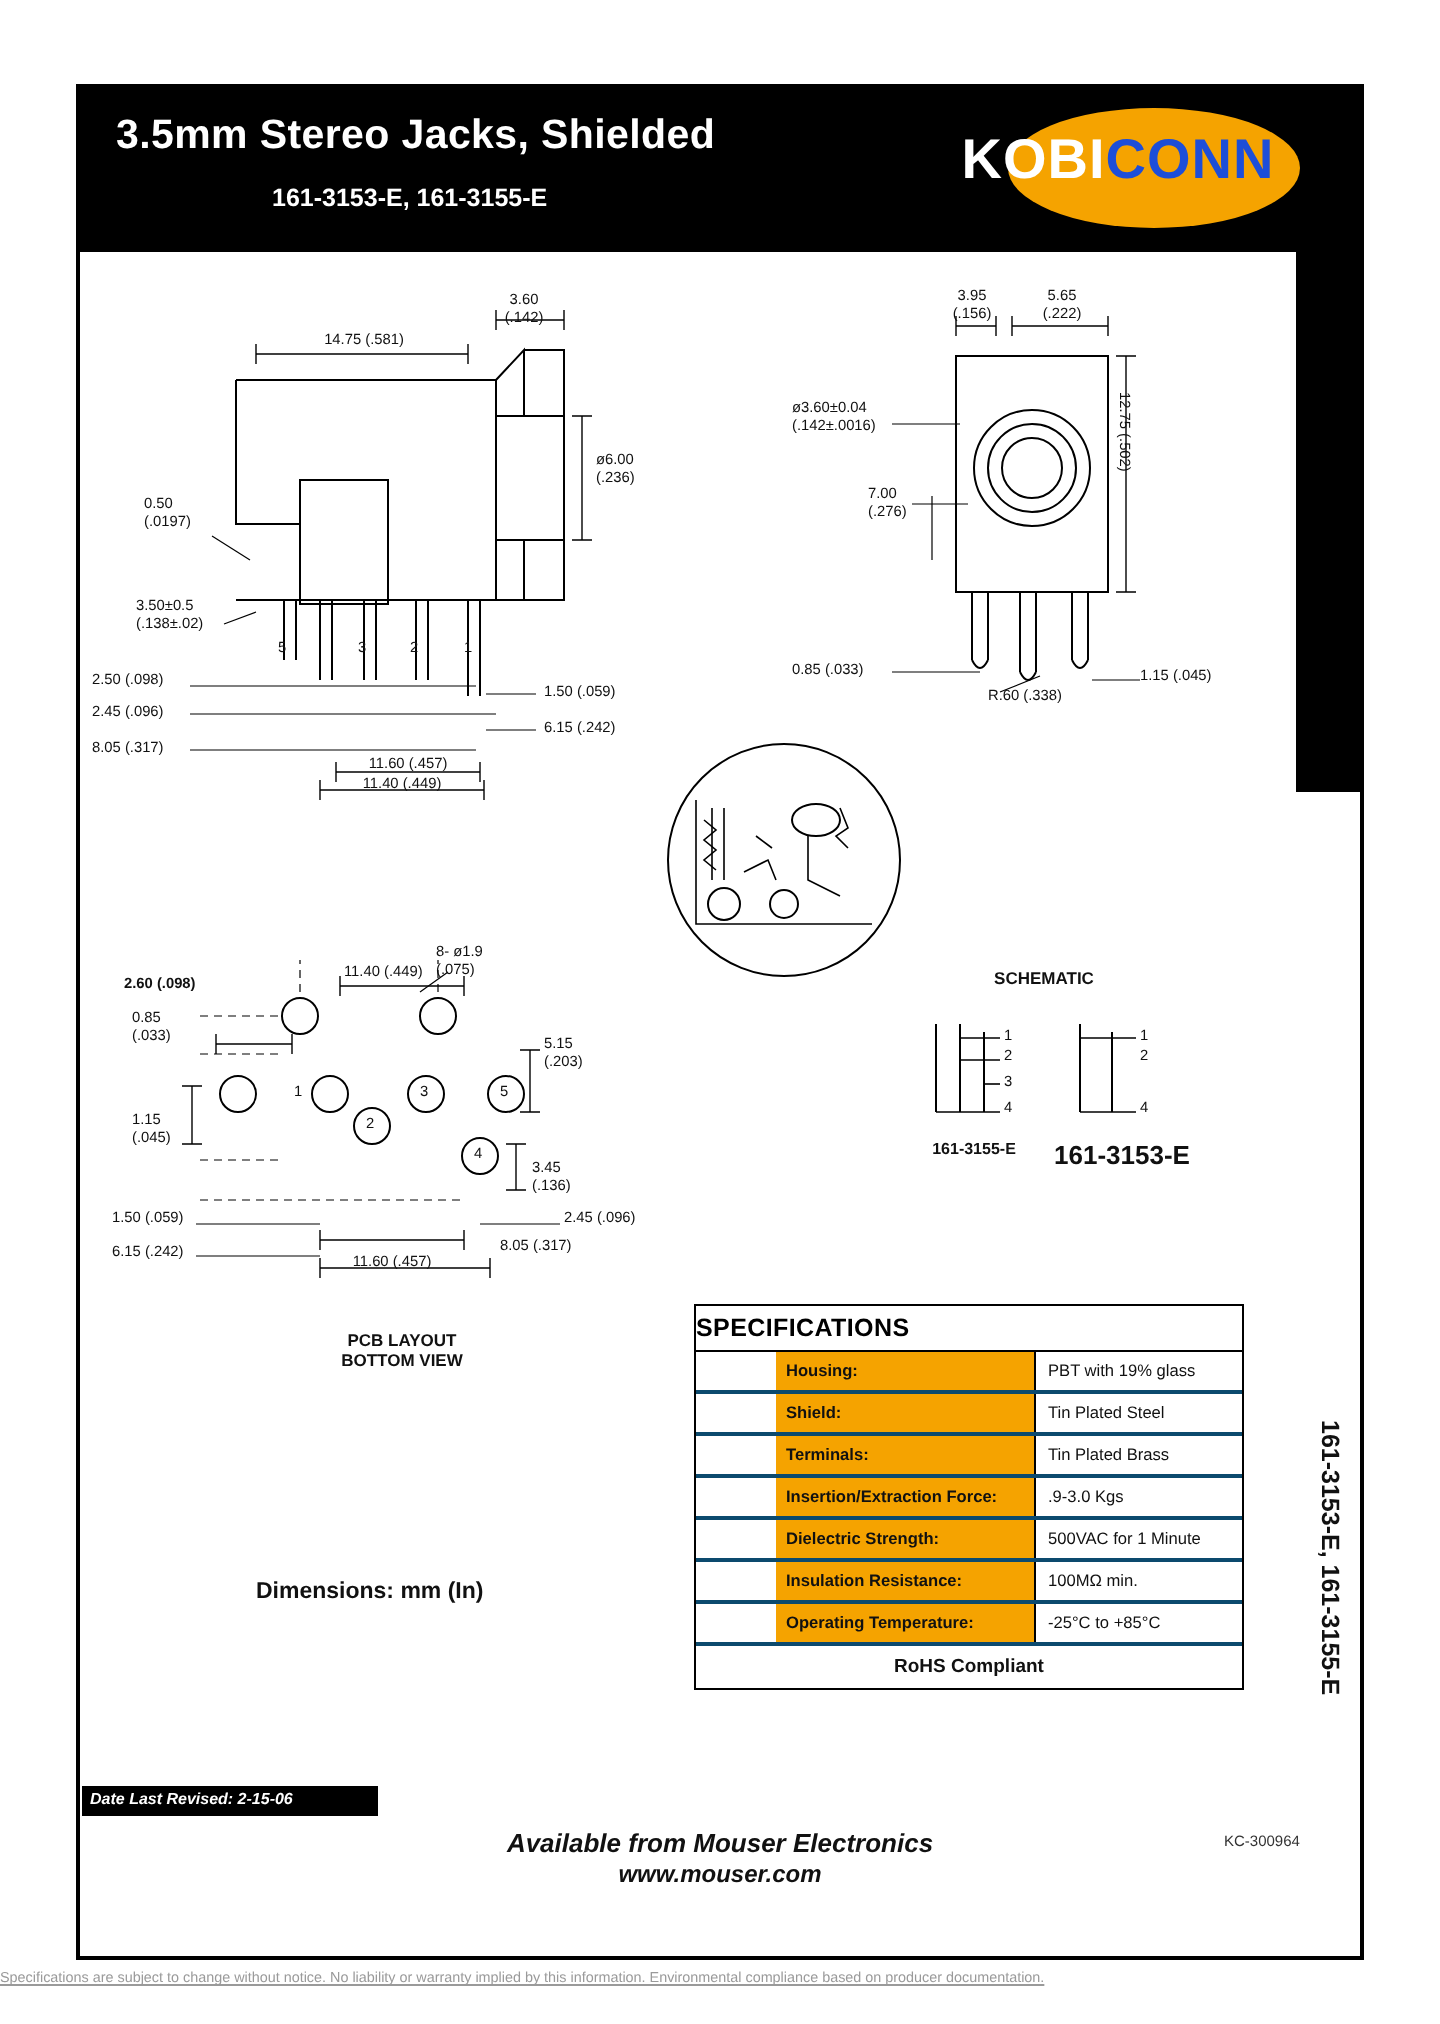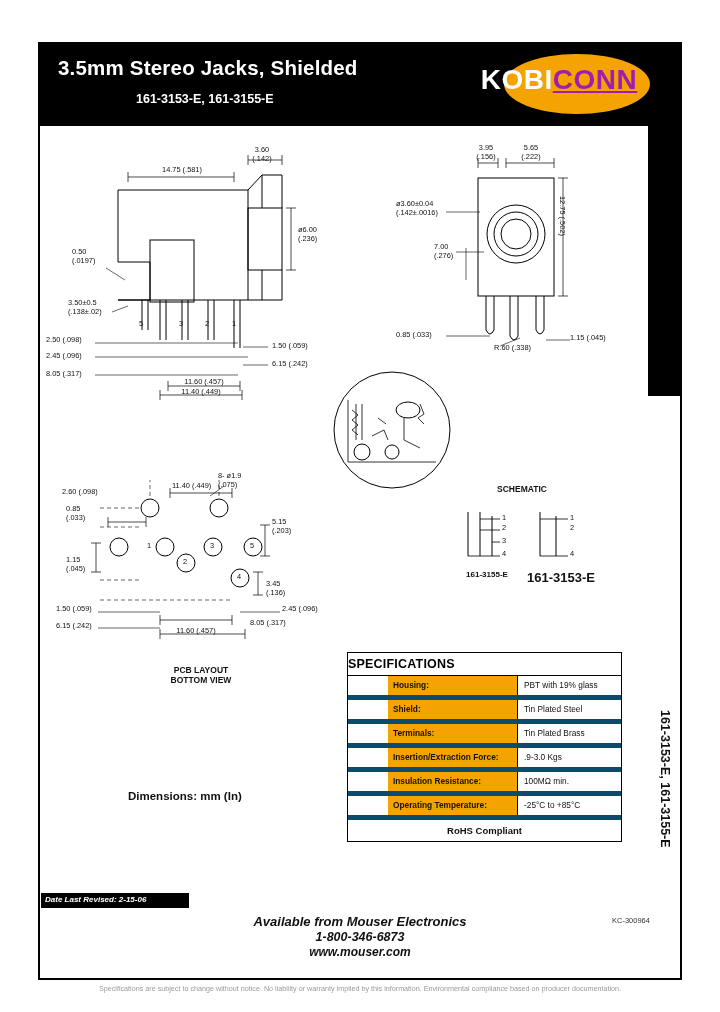--- a/index.html
+++ b/index.html
@@ -68,21 +68,21 @@
     position: absolute;
     left: 0px; top: 12px;
     width: 214px;
     text-align: center;
     font-size: 28px;
     font-weight: bold;
     letter-spacing: 0.5px;
     white-space: nowrap;
   }
   .logo-kobi { color: #ffffff; }
-  .logo-conn { color: #a21caf; text-decoration: underline; }
+  .logo-conn { color: #1d4ed8; }
   
   .side-band {
     position: absolute;
     left: 648px; top: 126px;
     width: 32px; height: 270px;
     background: #000;
   }
   .side-band-text {
     position: absolute;
     left: 648px; top: 126px;
@@ -144,21 +144,21 @@
   .spec-title {
     text-align: left;
     font-size: 12.5px;
     font-weight: bold;
     padding: 4px 0 4px;
     border-bottom: 1.5px solid #000;
     letter-spacing: 0.2px;
   }
   .spec-row {
     display: flex;
-    border-bottom: 5px solid #0c4a6e;
+    border-bottom: 2px solid #0c4a6e;
     min-height: 19px;
     padding-left: 40px;
   }
   .spec-key {
     width: 130px;
     background: #f5a300;
     border-right: 1px solid #000;
     font-size: 8.3px;
     font-weight: bold;
     padding: 4px 0 3px 5px;
@@ -226,23 +226,24 @@
   .kc-code {
     position: absolute;
     left: 612px; top: 916px;
     font-size: 7.5px;
     color: #333;
   }
   .disclaimer {
     position: absolute;
     left: 0; top: 984px;
     width: 720px;
-    text-align: center;
+    text-align: left;
     font-size: 7.2px;
     color: #9a9a9a;
+    text-decoration: underline;
   }
   svg.overlay {
     position: absolute;
     left: 0; top: 0;
     width: 720px; height: 1012px;
     pointer-events: none;
   }
 </style>
 </head>
 <body>
@@ -412,21 +413,21 @@
   <div class="dim c" style="left:464px; top:144px; width:44px;">3.95<br>(.156)</div>
   <div class="dim c" style="left:508px; top:144px; width:46px;">5.65<br>(.222)</div>
   <div class="dim" style="left:396px; top:200px;">ø3.60±0.04<br>(.142±.0016)</div>
   <div class="dim" style="left:566px; top:196px; transform: rotate(90deg); transform-origin: 0 0;">12.75 (.502)</div>
   <div class="dim" style="left:434px; top:243px;">7.00<br>(.276)</div>
   <div class="dim" style="left:396px; top:331px;">0.85 (.033)</div>
   <div class="dim" style="left:494px; top:344px;">R.60 (.338)</div>
   <div class="dim" style="left:570px; top:334px;">1.15 (.045)</div>
 
   <div class="dim" style="left:218px; top:472px;">8- ø1.9<br>(.075)</div>
-  <div class="dim" style="left:62px; top:488px;">2.60 (.098)</div>
+  <div class="dim" style="left:62px; top:488px;font-weight:bold;">2.60 (.098)</div>
   <div class="dim" style="left:172px; top:482px;">11.40 (.449)</div>
   <div class="dim" style="left:66px; top:505px;">0.85<br>(.033)</div>
   <div class="dim" style="left:272px; top:518px;">5.15<br>(.203)</div>
   <div class="dim" style="left:66px; top:556px;">1.15<br>(.045)</div>
   <div class="dim" style="left:266px; top:580px;">3.45<br>(.136)</div>
   <div class="dim" style="left:56px; top:605px;">1.50 (.059)</div>
   <div class="dim" style="left:56px; top:622px;">6.15 (.242)</div>
   <div class="dim c" style="left:156px; top:627px; width:80px;">11.60 (.457)</div>
   <div class="dim" style="left:282px; top:605px;">2.45 (.096)</div>
   <div class="dim" style="left:250px; top:619px;">8.05 (.317)</div>
@@ -463,35 +464,38 @@
     </div>
     <div class="spec-row">
       <div class="spec-key">Terminals:</div>
       <div class="spec-val">Tin Plated Brass</div>
     </div>
     <div class="spec-row">
       <div class="spec-key">Insertion/Extraction Force:</div>
       <div class="spec-val">.9-3.0 Kgs</div>
     </div>
     <div class="spec-row">
+      <div class="spec-key">Dielectric Strength:</div>
+      <div class="spec-val">500VAC for 1 Minute</div>
+    </div>
+    <div class="spec-row">
       <div class="spec-key">Insulation Resistance:</div>
       <div class="spec-val">100MΩ min.</div>
     </div>
     <div class="spec-row">
       <div class="spec-key">Operating Temperature:</div>
       <div class="spec-val">-25°C to +85°C</div>
     </div>
 
     <div class="spec-footer">RoHS Compliant</div>
   </div>
 
   <div class="date-bar"></div>
   <div class="date-text">Date Last Revised:  2-15-06</div>
 
   <div class="footer">
     <div class="footer-line1">Available from Mouser Electronics</div>
-    <div class="footer-line2">1-800-346-6873</div>
     <div class="footer-line3">www.mouser.com</div>
   </div>
   <div class="kc-code">KC-300964</div>
   <div class="disclaimer">Specifications are subject to change without notice. No liability or warranty implied by this information. Environmental compliance based on producer documentation.</div>
 
 </div>
 
 </body></html>

